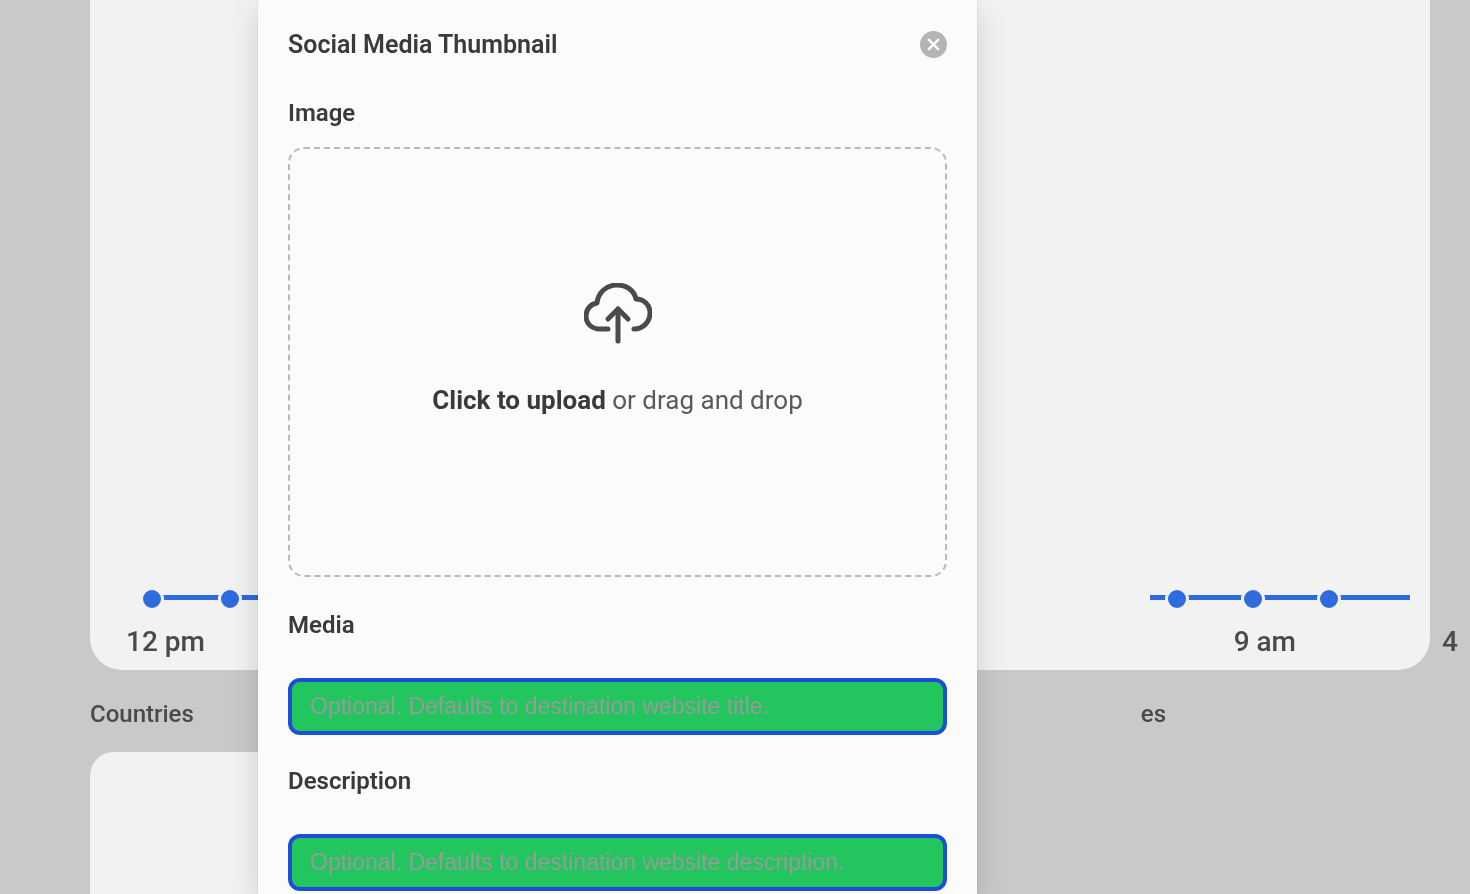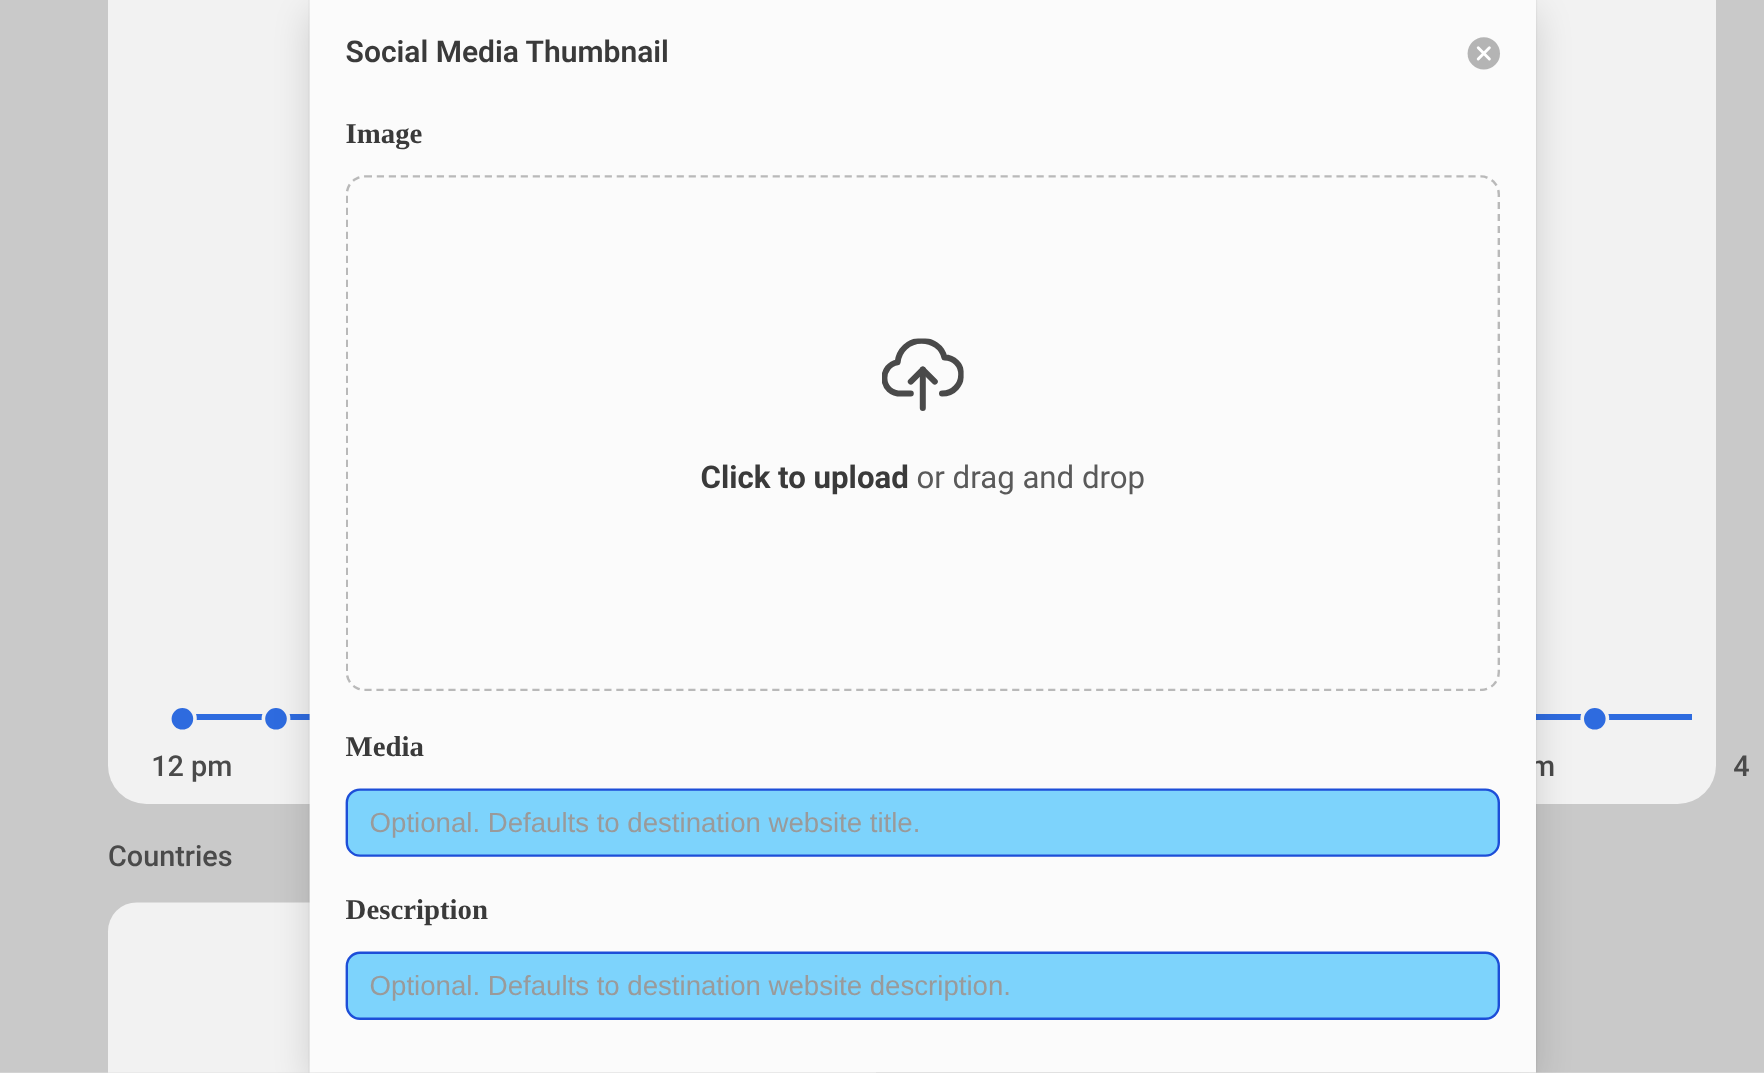--- a/index.html
+++ b/index.html
@@ -49,21 +49,21 @@
       border-radius: 50%;
       background: #2e6bdf;
       border: 3px solid #f2f2f2;
       box-sizing: content-box;
     }
 
     .axis-label {
       position: absolute;
       top: 625px;
       color: #4a4a4a;
-      font-size: 24px;
+      font-size: 28px;
       font-weight: 500;
     }
     .axis-12pm { left: 126px; }
     .axis-2am { right: 174px; text-align: right; }
     .axis-4 { right: 12px; text-align: right; }
 
     .countries-label {
       position: absolute;
       left: 90px;
       top: 700px;
@@ -88,21 +88,21 @@
       height: 200px;
       background: #f2f2f2;
       border-radius: 24px;
     }
 
     
     .modal {
       position: absolute;
       left: 258px;
       top: 0;
-      width: 1022px;
+      width: 719px;
       height: 894px;
       background: #fbfbfb;
       box-shadow: 0 0 0 1px rgba(0,0,0,0.04), 0 10px 30px rgba(0,0,0,0.15);
       padding: 30px 30px 0 30px;
       overflow: hidden;
     }
 
     .modal-header {
       margin-bottom: 40px;
       display: flex;
@@ -124,21 +124,20 @@
       justify-content: center;
       cursor: pointer;
     }
     .close-btn svg { width: 13px; height: 13px; display: block; }
 
     .section-label {
       font-size: 24px;
       font-weight: 600;
       color: #3a3a3a;
       margin-bottom: 20px;
-      font-family: Liberation Serif, serif;
     }
 
     .dropzone {
       border: 2px dashed #b9b9b9;
       border-radius: 16px;
       height: 430px;
       display: flex;
       flex-direction: column;
       align-items: center;
       justify-content: center;
@@ -168,28 +167,29 @@
     .upload-hint {
       font-size: 20px;
       color: #5a5a5a;
       text-align: center;
       line-height: 1.55;
     }
 
     .form-input {
       width: 100%;
       height: 57px;
-      border: 2px solid #1d4ed8;
+      border: 4px solid #1d4ed8;
       border-radius: 12px;
       padding: 0 18px;
       font-size: 23px;
       color: #333;
-      background: #7dd3fc;
+      background: #22c55e;
       outline: none;
       margin-bottom: 32px;
+      margin-top: 19px;
     }
     .form-input::placeholder {
       color: #9a9a9a;
     }
   </style>
 </head>
 <body>
 
 <div class="bg-card"></div>
 

